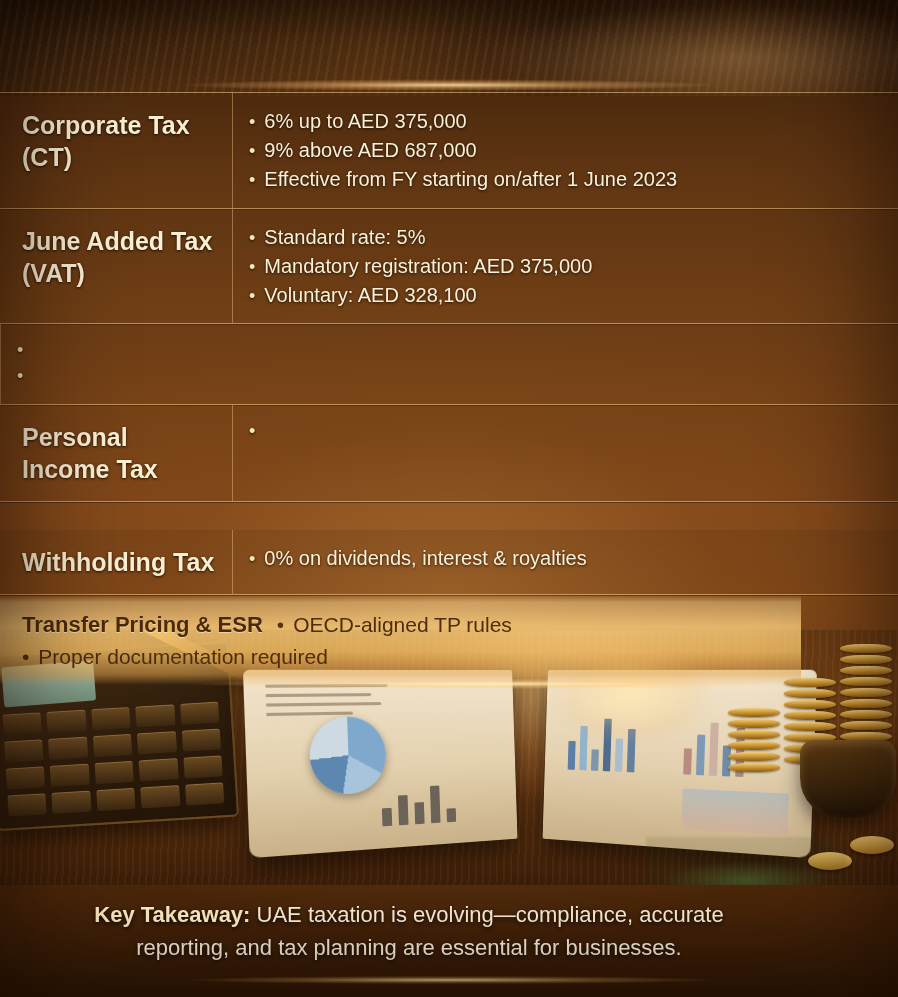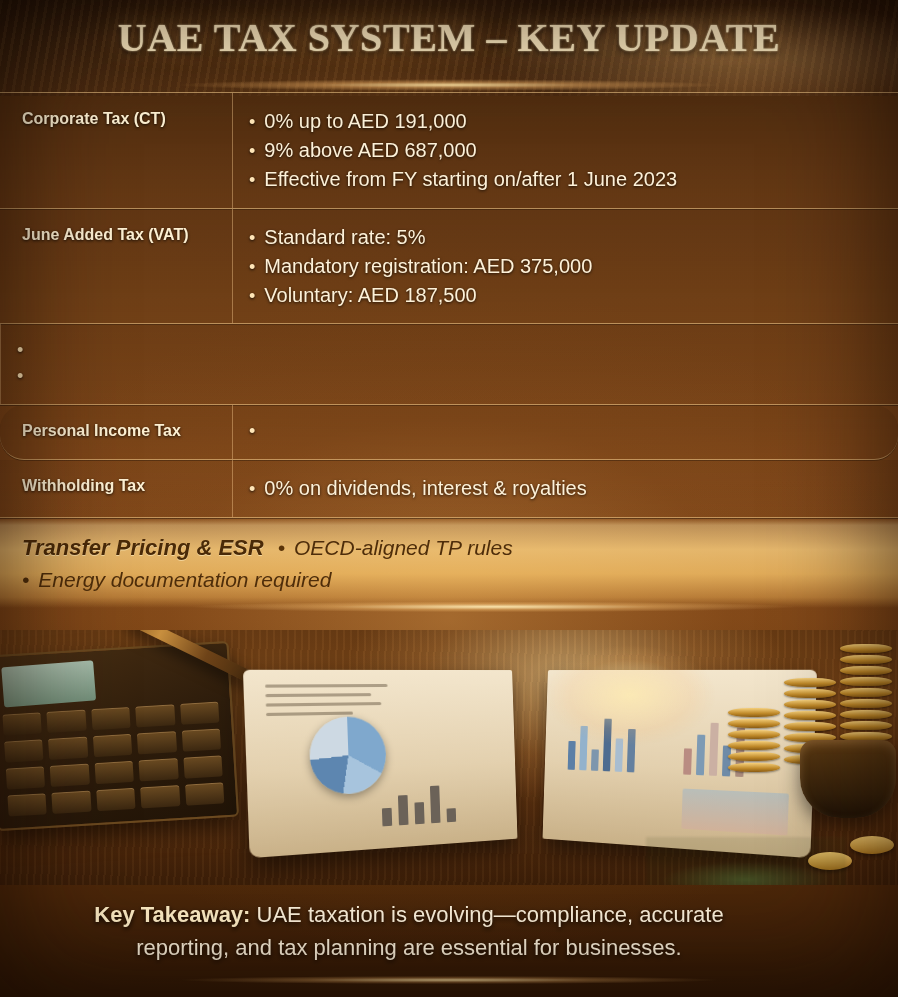--- a/index.html
+++ b/index.html
@@ -71,21 +71,21 @@
     border-bottom: 1px solid rgba(255,215,150,0.55);
     box-shadow: 0 1px 0 rgba(0,0,0,0.35);
   }
   .row.first { border-top: 1px solid rgba(255,215,150,0.55); }
   .row .label {
     width: 232px;
     flex: 0 0 232px;
     box-sizing: border-box;
     padding: 16px 14px 16px 22px;
     font-weight: bold;
-    font-size: 16px;
+    font-size: 25px;
     line-height: 1.28;
     color: #fdf0d2;
     text-shadow: 0 1px 3px rgba(0,0,0,0.8);
   }
   .row .values {
     flex: 1 1 auto;
     box-sizing: border-box;
     padding: 14px 18px 14px 16px;
     border-left: 1px solid rgba(255,210,150,0.40);
     align-self: stretch;
@@ -103,33 +103,32 @@
     margin-right: 9px;
     font-size: 18px;
     color: #ffe6b8;
     line-height: 1.44;
   }
 
   
   .row.r1 { background: linear-gradient(180deg, rgba(70,38,14,0.45), rgba(86,48,18,0.35)); }
   .row.r2 { background: linear-gradient(180deg, rgba(76,42,16,0.40), rgba(92,52,20,0.30)); }
   .row.r3 { background: linear-gradient(180deg, rgba(84,46,17,0.36), rgba(98,55,21,0.26)); }
-  .row.r4 { background: linear-gradient(180deg, rgba(90,50,18,0.30), rgba(104,58,22,0.22)); border-radius: 24px; }
-  .row.r5 { background: linear-gradient(180deg, rgba(96,54,20,0.26), rgba(110,62,24,0.18)); }
+  .row.r4 { background: linear-gradient(180deg, rgba(90,50,18,0.30), rgba(104,58,22,0.22)); }
+  .row.r5 { background: linear-gradient(180deg, rgba(96,54,20,0.26), rgba(110,62,24,0.18)); margin-top: 28px; }
 
   
   .gold-row {
     position: absolute;
-    left: 0; top: 0; width: 898px;
+    left: 0; top: 0; width: 801px;
     box-sizing: border-box;
     padding: 14px 4px 16px 22px;
     background:
       linear-gradient(180deg, rgba(255,232,175,0.0) 0%, rgba(255,226,160,0.45) 8%, rgba(255,212,130,0.78) 35%, rgba(247,195,105,0.80) 62%, rgba(226,165,80,0.55) 88%, rgba(200,140,60,0.0) 100%);
     z-index: 4;
-    font-style: italic;
   }
   .gold-row .gold-line {
     display: flex;
     align-items: baseline;
     flex-wrap: wrap;
   }
   .gold-row .g-label {
     font-weight: bold;
     font-size: 22px;
     color: #4a2a08;
@@ -327,33 +326,30 @@
     z-index: 6;
   }
 </style>
 </head>
 <body>
 
 <div class="page">
 
   <div class="top-band"></div>
 
-  <div class="title-wrap">
-    <div class="title">UAE TAX SYSTEM – KEY UPDATE</div>
-  </div>
   <div class="title-rule"></div>
 
   <div class="table">
 
     <div class="row r1 first">
       <div class="label">Corporate Tax (CT)</div>
       <div class="values">
         <div class="bullet">
           <span class="dot">•</span>
-          <span>0% up to AED 191,000</span>
+          <span>6% up to AED 375,000</span>
         </div>
         <div class="bullet">
           <span class="dot">•</span>
           <span>9% above AED 687,000</span>
         </div>
         <div class="bullet">
           <span class="dot">•</span>
           <span>Effective from FY starting on/after 1 June 2023</span>
         </div>
       </div>
@@ -365,21 +361,21 @@
         <div class="bullet">
           <span class="dot">•</span>
           <span>Standard rate: 5%</span>
         </div>
         <div class="bullet">
           <span class="dot">•</span>
           <span>Mandatory registration: AED 375,000</span>
         </div>
         <div class="bullet">
           <span class="dot">•</span>
-          <span>Voluntary: AED 187,500</span>
+          <span>Voluntary: AED 328,100</span>
         </div>
       </div>
     </div>
 
     <div class="row r3">
       <div class="values">
         <div class="bullet">
           <span class="dot">•</span>
         </div>
         <div class="bullet">
@@ -410,21 +406,21 @@
     <div class="gold-row" style="position: relative;">
       <div class="gold-line">
         <span class="g-label">Transfer Pricing &amp; ESR</span>
         <span class="g-item">
           <span class="dot">•</span>
           <span>OECD-aligned TP rules</span>
         </span>
       </div>
       <div class="g-second">
         <span class="dot">•</span>
-        <span>Energy documentation required</span>
+        <span>Proper documentation required</span>
       </div>
       <div class="gold-underline"></div>
     </div>
 
   </div>
 
   <div class="scene">
     <div class="scene-bg"></div>
     <div class="desk-grain"></div>
 

